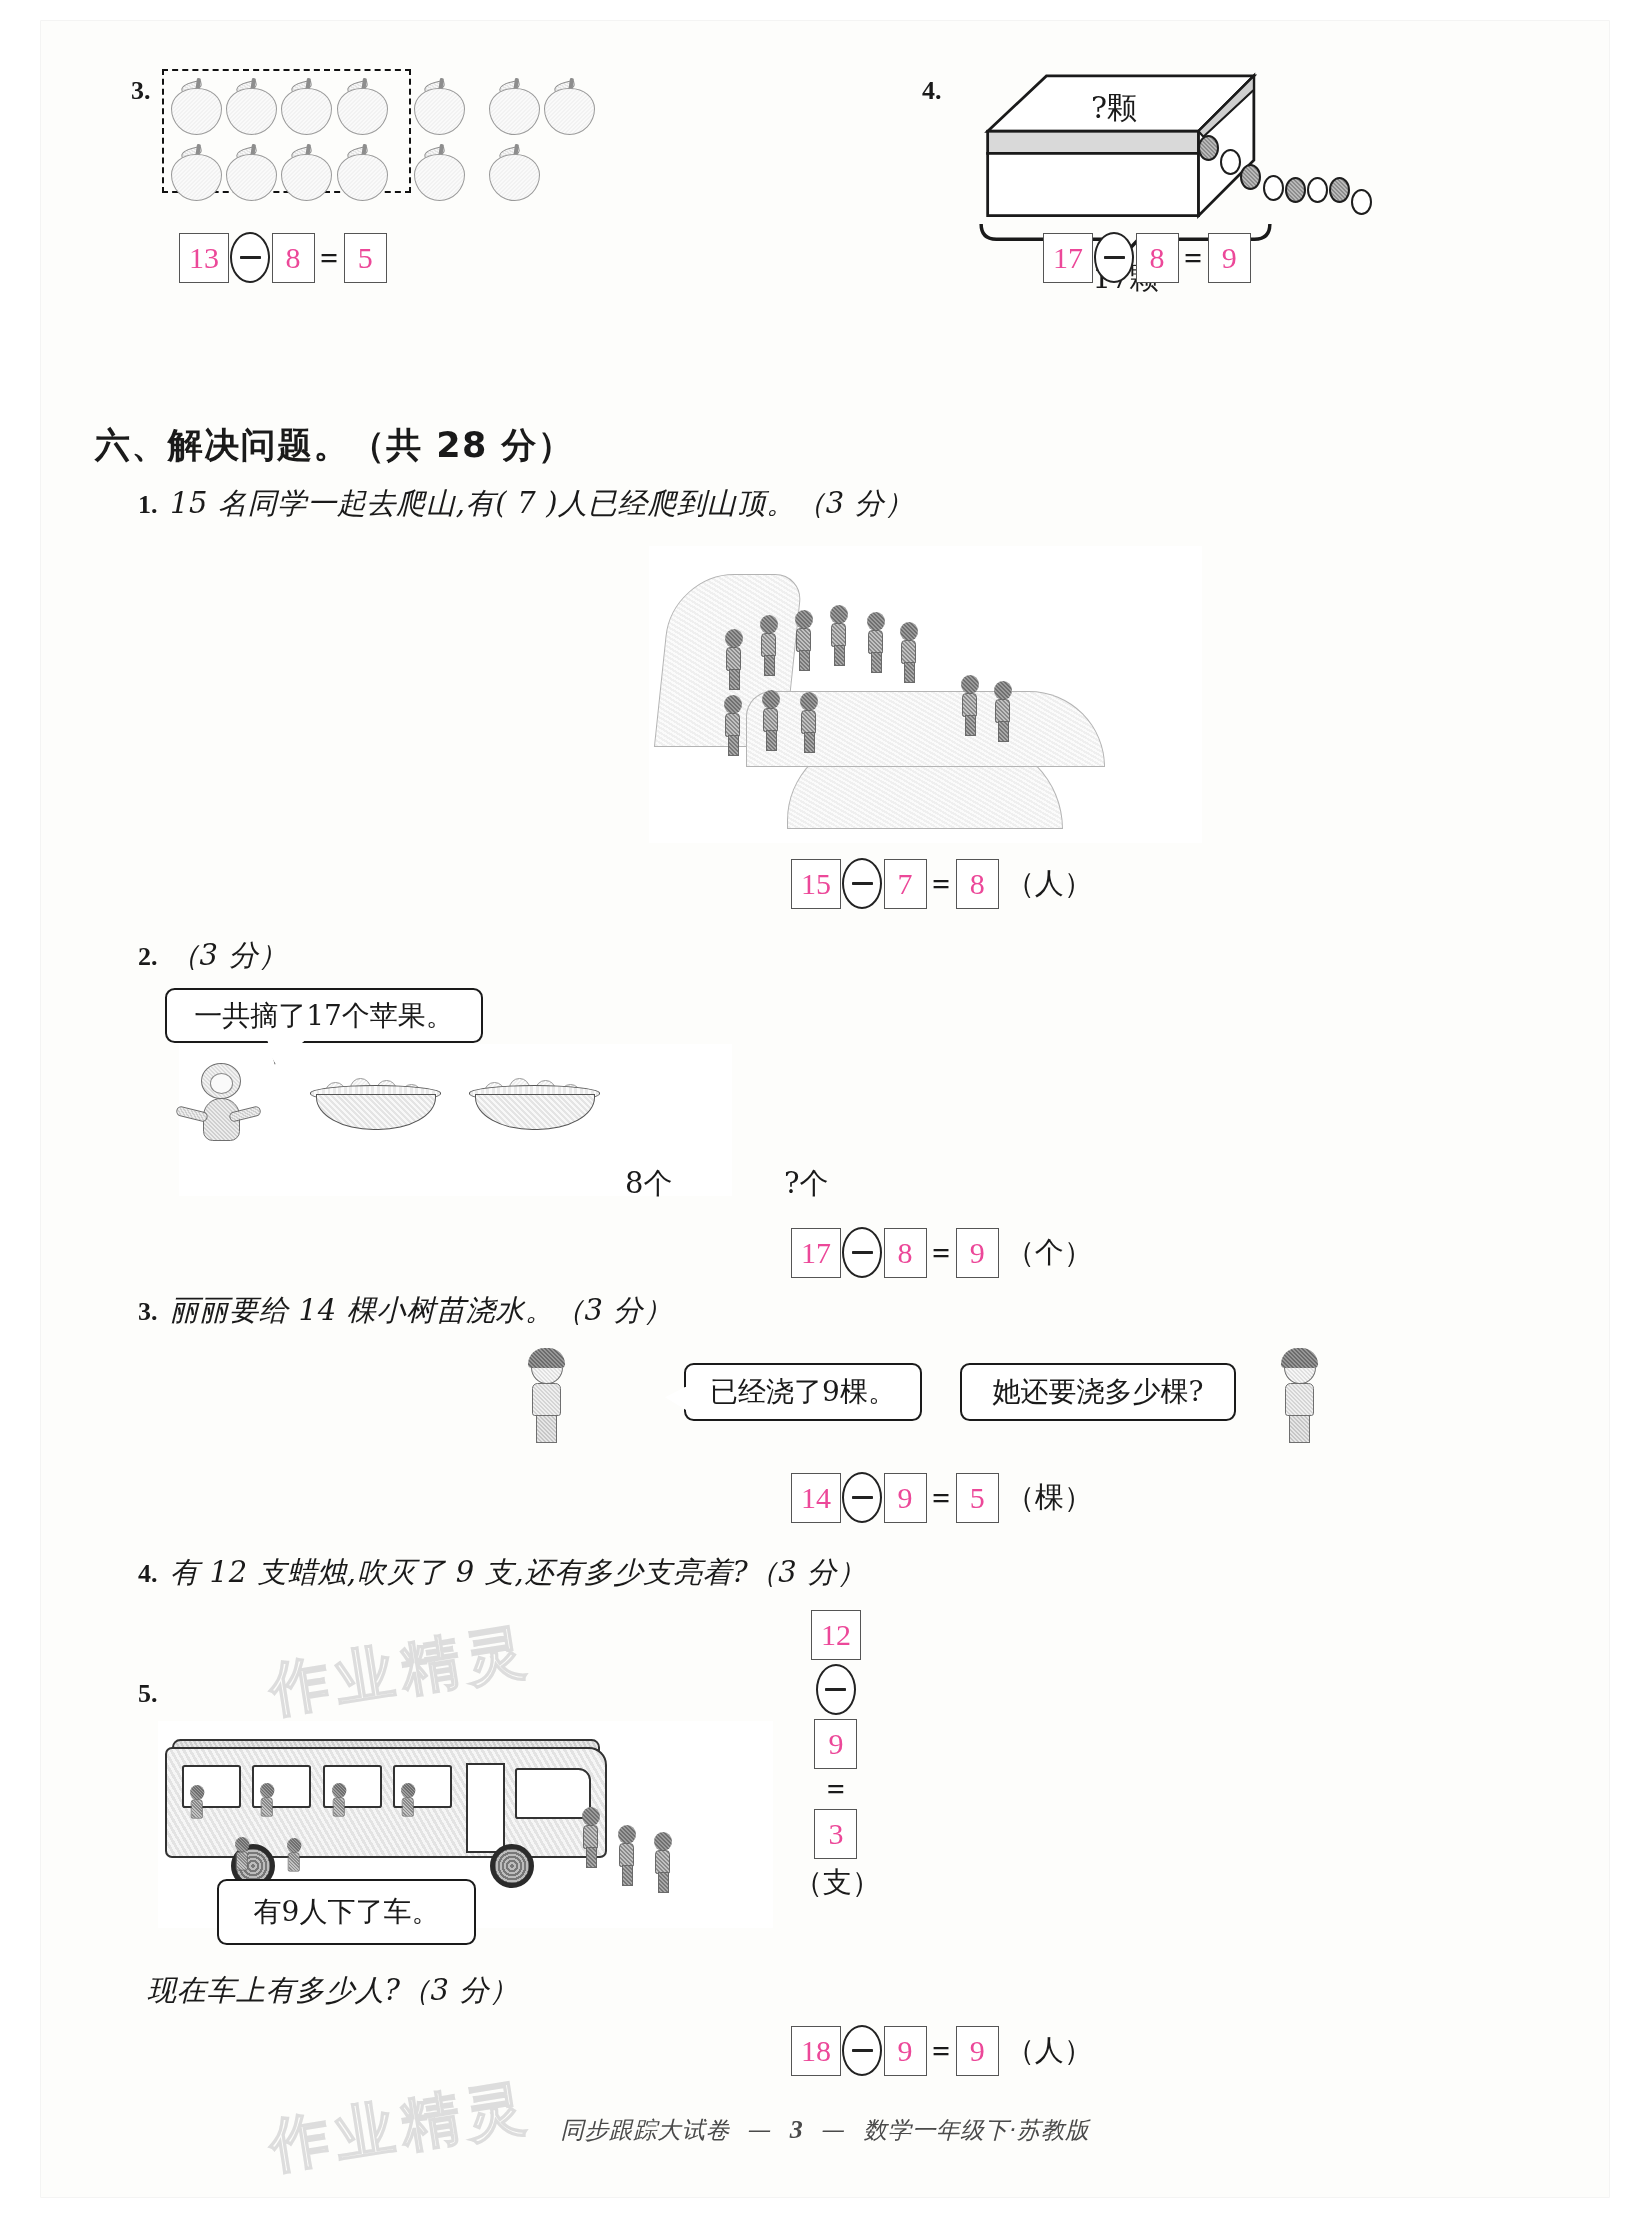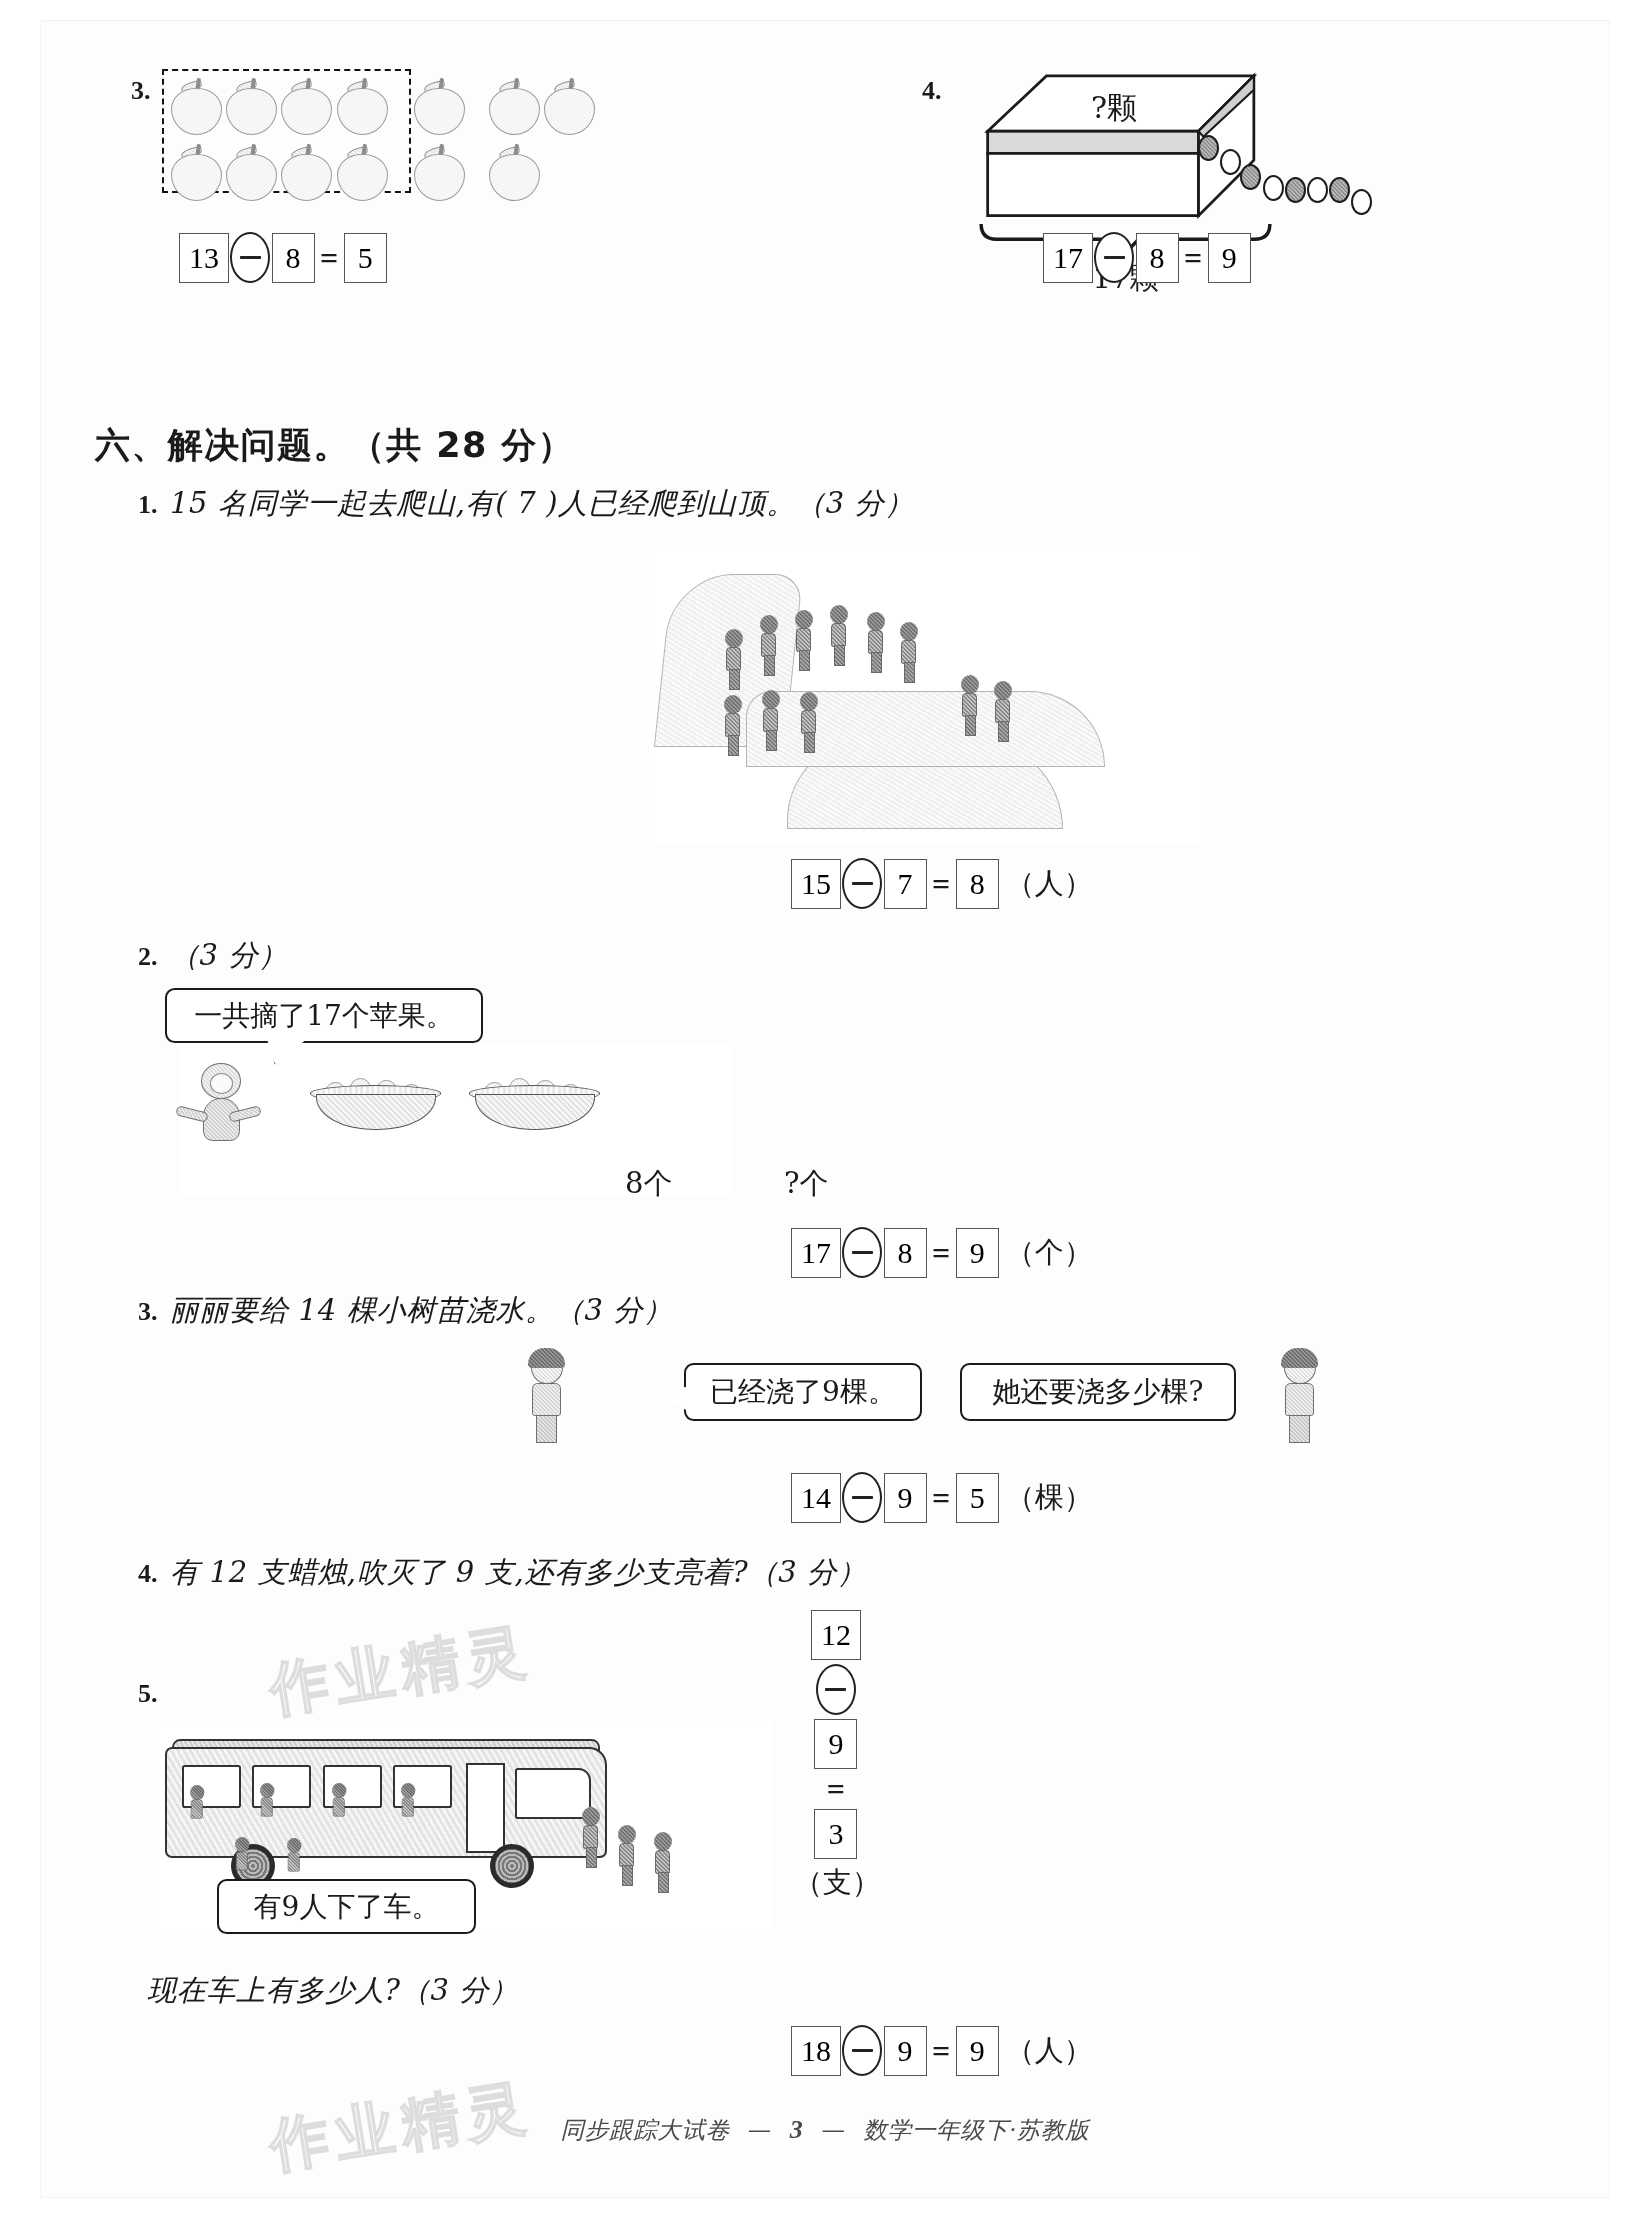--- a/index.html
+++ b/index.html
@@ -48,21 +48,21 @@
     font-size: 35px;
     letter-spacing: 1.4px;
   }
 
   
   .eq { display: flex; align-items: center; gap: 4.1px; }
   .eq .box {
     width: 43px; height: 50px;
     border: 1.4px solid #555;
     display: flex; align-items: center; justify-content: center;
-    font-size: 30px; color: #000000;
+    font-size: 30px; color: #ec4899;
     background: #fff;
   }
   .eq .box.wide { width: 50px; }
   .eq .opcircle {
     width: 40px; height: 51px;
     border: 2.1px solid #222;
     border-radius: 50%;
     display: flex; align-items: center; justify-content: center;
     margin: 0 -2.8px;
     background: #fff;
@@ -669,21 +669,21 @@
           <span class="legs"></span>
         </div>
       <div class="person" style="left:496px; top:111px;">
           <span class="head"></span>
           <span class="torso"></span>
           <span class="legs"></span>
         </div>
     </div>
   </div>
 
-  <div class="bubble cn" style="left:176px; top:1858px; width:259px; height:55px;">
+  <div class="bubble cn" style="left:176px; top:1858px; width:259px; height:66px;">
     <span>有9人下了车。</span>
   </div>
 
   <div class="qtext cn" style="position:absolute; left:106px; top:1950px;">现在车上有多少人?（3 分）</div>
 
   <div class="eq" style="position:absolute; left:750px; top:2004px;">
     <span class="box wide">18</span>
     <span class="opcircle">
         <span class="minus"></span>
       </span>

